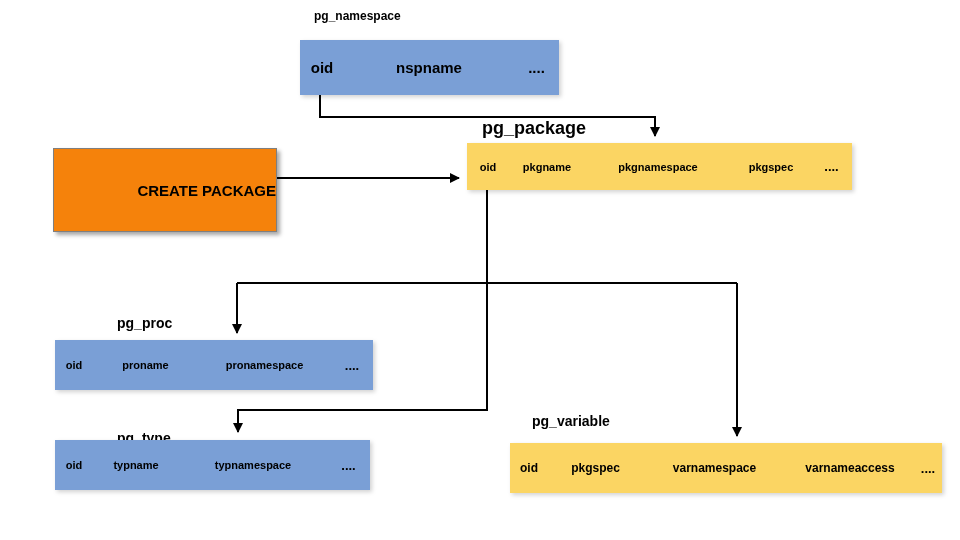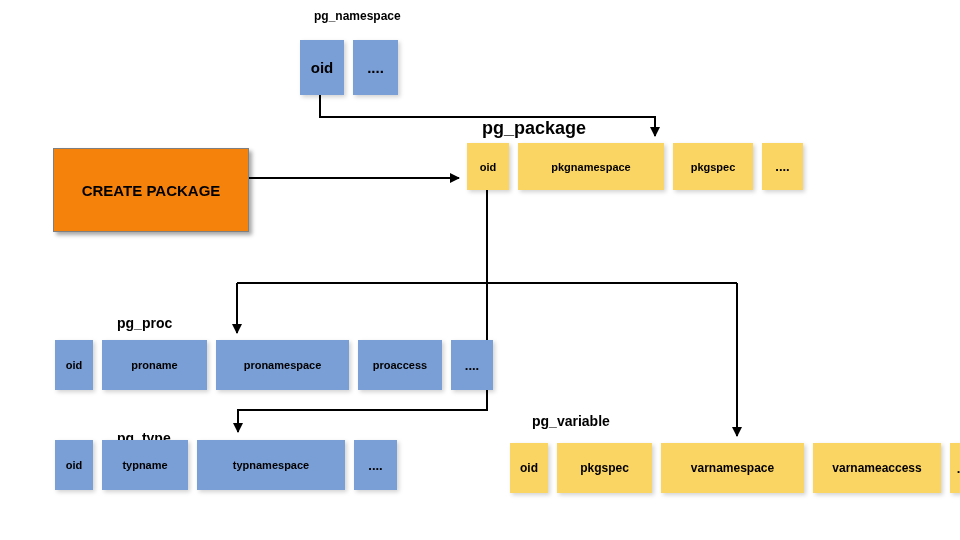--- a/index.html
+++ b/index.html
@@ -6,36 +6,36 @@
   body{
     width:960px;height:540px;position:relative;overflow:hidden;
     background:#ffffff;
     font-family:"Liberation Sans", sans-serif;
     color:#000;
   }
   .tbl-title{
     position:absolute;font-weight:bold;white-space:nowrap;
   }
   .tbl{
-    position:absolute;display:flex;gap:9px;
+    position:absolute;display:flex;gap:0;
     filter:drop-shadow(2px 2px 2px rgba(0,0,0,0.18));
   }
   .cell{
     display:flex;align-items:center;justify-content:center;
     font-weight:bold;text-align:center;box-sizing:border-box;
     white-space:nowrap;
   }
   .blue .cell{background:var(--blue,#7A9FD6);}
   .yellow .cell{background:var(--yellow,#FBD563);}
   .create-box{
-    position:absolute;left:53px;top:148px;width:196px;height:84px;
+    position:absolute;left:53px;top:148px;width:224px;height:84px;
     background:var(--orange,#F5820B);
     border:1px solid #7f7f7f;
     box-shadow:3px 3px 4px rgba(0,0,0,0.35);
-    display:flex;align-items:center;justify-content:center;
+    display:flex;align-items:center;justify-content:flex-end;
     font-weight:bold;font-size:15px;
     box-sizing:border-box;
   }
   svg.arrows{position:absolute;left:0;top:0;pointer-events:none;}
   svg.arrows path{stroke:var(--line,#000);stroke-width:2;fill:none;}
 </style>
 </head>
 <body>
 
 <svg class="arrows" width="960" height="540">
@@ -54,41 +54,42 @@
   <path d="M237,283 H737"></path>
 
   <path d="M237,283 V333" marker-end="url(#ah)"></path>
 
   <path d="M737,283 V436" marker-end="url(#ah)"></path>
 </svg>
 
 <div class="tbl-title" style="left:314px;top:9px;font-size:12px">pg_namespace</div>
 <div class="tbl blue" style="left:300px;top:40px;height:55px;font-size:15px">
   <div class="cell" style="width:44px">oid</div>
+  <div class="cell" style="width:170px">nspname</div>
   <div class="cell" style="width:45px">....</div>
 </div>
 
 <div class="create-box">
   <span>CREATE PACKAGE</span>
 </div>
 
 <div class="tbl-title" style="left:482px;top:118px;font-size:18px">pg_package</div>
 <div class="tbl yellow" style="left:467px;top:143px;height:47px;font-size:11px">
   <div class="cell" style="width:42px">oid</div>
+  <div class="cell" style="width:76px">pkgname</div>
   <div class="cell" style="width:146px">pkgnamespace</div>
   <div class="cell" style="width:80px">pkgspec</div>
   <div class="cell" style="width:41px;font-size:13px">....</div>
 </div>
 
 <div class="tbl-title" style="left:117px;top:315px;font-size:14px">pg_proc</div>
 <div class="tbl blue" style="left:55px;top:340px;height:50px;font-size:11px">
   <div class="cell" style="width:38px">oid</div>
   <div class="cell" style="width:105px">proname</div>
   <div class="cell" style="width:133px">pronamespace</div>
-  <div class="cell" style="width:84px">proaccess</div>
   <div class="cell" style="width:42px;font-size:13px">....</div>
 </div>
 
 <div class="tbl-title" style="left:117px;top:430px;font-size:14px">pg_type</div>
 <div class="tbl blue" style="left:55px;top:440px;height:50px;font-size:11px">
   <div class="cell" style="width:38px">oid</div>
   <div class="cell" style="width:86px">typname</div>
   <div class="cell" style="width:148px">typnamespace</div>
   <div class="cell" style="width:43px;font-size:13px">....</div>
 </div>

